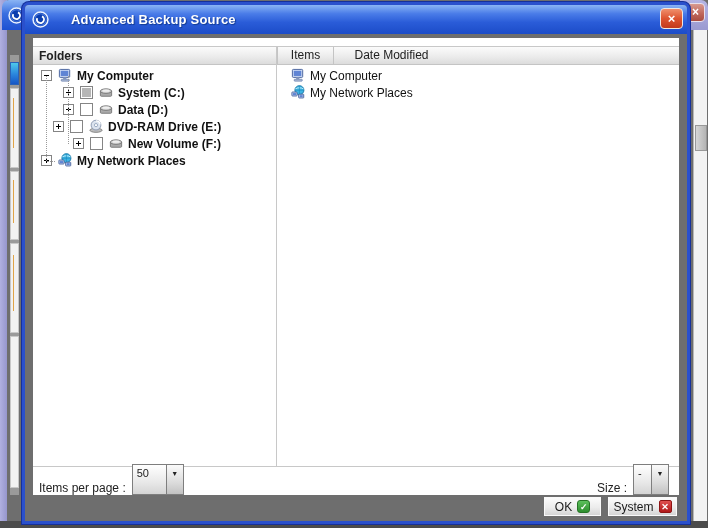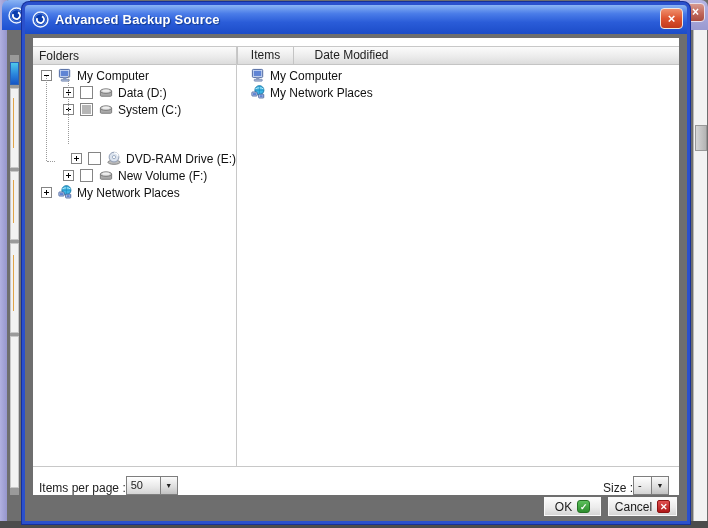--- a/index.html
+++ b/index.html
@@ -30,34 +30,34 @@
   .bg-scroll-thumb { position:absolute; left:1px; top:95px; width:12px; height:26px;
     background:linear-gradient(90deg,#d6d6d6,#b4b4b4); border:1px solid #989898; }
   .bg-bottom-strip { position:absolute; left:0; top:521px; width:708px; height:7px; background:#4c4c4c; }
 
   
   .dialog { position:absolute; left:22px; top:2px; width:668px; height:522px;
     background:#6e6e6e; border:3px solid #2a50cc; border-radius:7px 7px 0 0;
     box-shadow:0 0 0 1px #16309a; }
   .titlebar { position:relative; height:29px; border-radius:4px 4px 0 0;
     background:linear-gradient(180deg,#8ab4f4 0%,#4a7ce8 30%,#2a5cd8 60%,#1c4cc8 100%);
-    display:flex; align-items:center; padding-left:7px; gap:6px; }
+    display:flex; align-items:center; padding-left:7px; gap:22px; }
   .titlebar-text { color:#ffffff; font-size:13px; font-weight:bold;
     text-shadow:1px 1px 1px #123a90; letter-spacing:0.2px; }
   .logo-icon { width:17px; height:17px; display:inline-block; flex:0 0 auto; }
   .close-btn { position:absolute; right:4px; top:3px; width:23px; height:21px;
     border:1px solid #f0e6e0; border-radius:4px;
     background:linear-gradient(180deg,#f0906c 0%,#dd5430 50%,#c23a1c 100%);
     color:#fff; font-weight:bold; font-size:13px; line-height:19px; text-align:center; cursor:pointer; }
 
   .content { position:absolute; left:8px; top:33px; width:646px; height:457px; background:#ffffff; }
 
   .panels { position:absolute; left:0; top:8px; right:0; bottom:28px;
     border-top:1px solid #c8c8c8; border-bottom:1px solid #c8c8c8; display:flex; }
-  .panel-left { width:204px; border-right:1px solid #c8c8c8; position:relative; }
+  .panel-left { width:244px; border-right:1px solid #c8c8c8; position:relative;font-weight:bold; }
   .panel-right { flex:1; position:relative; }
   .col-header { height:18px; background:linear-gradient(180deg,#fbfbfb 0%,#ececec 55%,#dcdcdc 100%);
     border-bottom:1px solid #c4c4c4; display:flex; align-items:center; font-size:12px; color:#222; }
   .col-header .hdr-folders { padding-left:6px; }
   .hdr-name { flex:1; text-align:center; }
   .hdr-size { width:56px; text-align:center; border-left:1px solid #c4c4c4; align-self:stretch; line-height:17px; }
   .hdr-date { width:116px; text-align:center; border-left:1px solid #c4c4c4; align-self:stretch; line-height:17px; }
 
   
   .tree { position:relative; padding-top:2px; }
@@ -77,21 +77,21 @@
 
   
   .list { padding-top:2px; }
   .list-row { height:17px; display:flex; align-items:center; font-size:12px; color:#111; padding-left:8px; }
   .list-row .lbl { padding-left:4px; }
 
   
   .pagebar { position:absolute; left:0; bottom:0; right:0; height:28px; background:#fff;
     display:flex; align-items:flex-end; font-size:12px; color:#222; padding:0 10px 0 6px; }
   .pagebar .spacer { flex:1; }
-  .combo { display:inline-flex; height:19px; }
+  .combo { display:inline-flex; margin-left:6px; height:31px; }
   .combo .field { border:1px solid #7e7e7e; border-right:none; min-width:18px;
     background:linear-gradient(180deg,#ffffff 0%,#e8e8e8 60%,#d4d4d4 100%);
     font-size:11px; line-height:17px; padding:0 4px; }
   .combo .field.w50 { width:34px; }
   .combo .btn { width:18px; border:1px solid #7e7e7e;
     background:linear-gradient(180deg,#fafafa 0%,#dcdcdc 60%,#c2c2c2 100%);
     font-size:7px; color:#222; text-align:center; line-height:17px; cursor:pointer; }
 
   
   .footer { position:absolute; left:0; bottom:0; right:0; height:29px;
@@ -167,56 +167,56 @@
                     <rect x="2" y="1.5" width="11" height="8.5" rx="1" fill="#cfdcf4" stroke="#44609c"></rect>
                     <rect x="3.5" y="3" width="8" height="5.5" fill="#5f84d4"></rect>
                     <rect x="6" y="10" width="3.5" height="2" fill="#8c9cc0"></rect>
                     <rect x="4" y="12" width="8.5" height="2" rx="0.5" fill="#b4c0d8" stroke="#44609c" stroke-width="0.6"></rect>
                   </svg>
                 </span>
                 <span class="lbl">My Computer</span>
               </div>
               <div class="tree-row" style="padding-left: 30px;">
                 <span class="exp plus"></span>
-                <span class="cbx"></span>
+                <span class="cbx partial"></span>
                 <span class="t-icon">
                   <svg viewBox="0 0 16 16">
                     <path d="M2 6.5 h12 v4.5 a1 1 0 0 1 -1 1 h-10 a1 1 0 0 1 -1 -1 z" fill="#aaaaaa" stroke="#787878"></path>
                     <ellipse cx="8" cy="6.5" rx="6" ry="2.4" fill="#d6d6d6" stroke="#787878"></ellipse>
                     <ellipse cx="8" cy="6" rx="3.8" ry="1.3" fill="#efefef"></ellipse>
                   </svg>
                 </span>
-                <span class="lbl">Data (D:)</span>
+                <span class="lbl">System (C:)</span>
               </div>
               <div class="tree-row" style="padding-left: 30px;">
                 <span class="exp plus"></span>
-                <span class="cbx partial"></span>
+                <span class="cbx"></span>
                 <span class="t-icon">
                   <svg viewBox="0 0 16 16">
                     <path d="M2 6.5 h12 v4.5 a1 1 0 0 1 -1 1 h-10 a1 1 0 0 1 -1 -1 z" fill="#aaaaaa" stroke="#787878"></path>
                     <ellipse cx="8" cy="6.5" rx="6" ry="2.4" fill="#d6d6d6" stroke="#787878"></ellipse>
                     <ellipse cx="8" cy="6" rx="3.8" ry="1.3" fill="#efefef"></ellipse>
                   </svg>
                 </span>
-                <span class="lbl">System (C:)</span>
-              </div>
-              <div class="tree-row" style="padding-left: 38px; margin-top: 32px;">
+                <span class="lbl">Data (D:)</span>
+              </div>
+              <div class="tree-row" style="padding-left: 20px;">
                 <span class="exp plus"></span>
                 <span class="cbx"></span>
                 <span class="t-icon">
                   <svg viewBox="0 0 16 16">
                     <ellipse cx="8" cy="12" rx="6.5" ry="2.2" fill="#bcbcbc" stroke="#808080"></ellipse>
                     <circle cx="8" cy="6.5" r="5.2" fill="#dbe3ee" stroke="#8a98b0"></circle>
                     <circle cx="8" cy="6.5" r="1.7" fill="#ffffff" stroke="#9aaac0"></circle>
                     <path d="M8 1.9 a4.6 4.6 0 0 1 4.5 3.8" fill="none" stroke="#ffffff" stroke-width="1.3"></path>
                   </svg>
                 </span>
                 <span class="lbl">DVD-RAM Drive (E:)</span>
               </div>
-              <div class="tree-row" style="padding-left: 30px;">
+              <div class="tree-row" style="padding-left: 40px;">
                 <span class="exp plus"></span>
                 <span class="cbx"></span>
                 <span class="t-icon">
                   <svg viewBox="0 0 16 16">
                     <path d="M2 6.5 h12 v4.5 a1 1 0 0 1 -1 1 h-10 a1 1 0 0 1 -1 -1 z" fill="#aaaaaa" stroke="#787878"></path>
                     <ellipse cx="8" cy="6.5" rx="6" ry="2.4" fill="#d6d6d6" stroke="#787878"></ellipse>
                     <ellipse cx="8" cy="6" rx="3.8" ry="1.3" fill="#efefef"></ellipse>
                   </svg>
                 </span>
                 <span class="lbl">New Volume (F:)</span>
@@ -291,18 +291,18 @@
         </span>
       </div>
     </div>
 
     <div class="footer">
       <button class="dlg-btn ok">
         <span>OK</span>
         <span class="mini-ic green">✓</span>
       </button>
       <button class="dlg-btn cancel">
-        <span>Cancel</span>
+        <span>System</span>
         <span class="mini-ic red">✕</span>
       </button>
     </div>
   </div>
 </div>
 
 </body></html>

